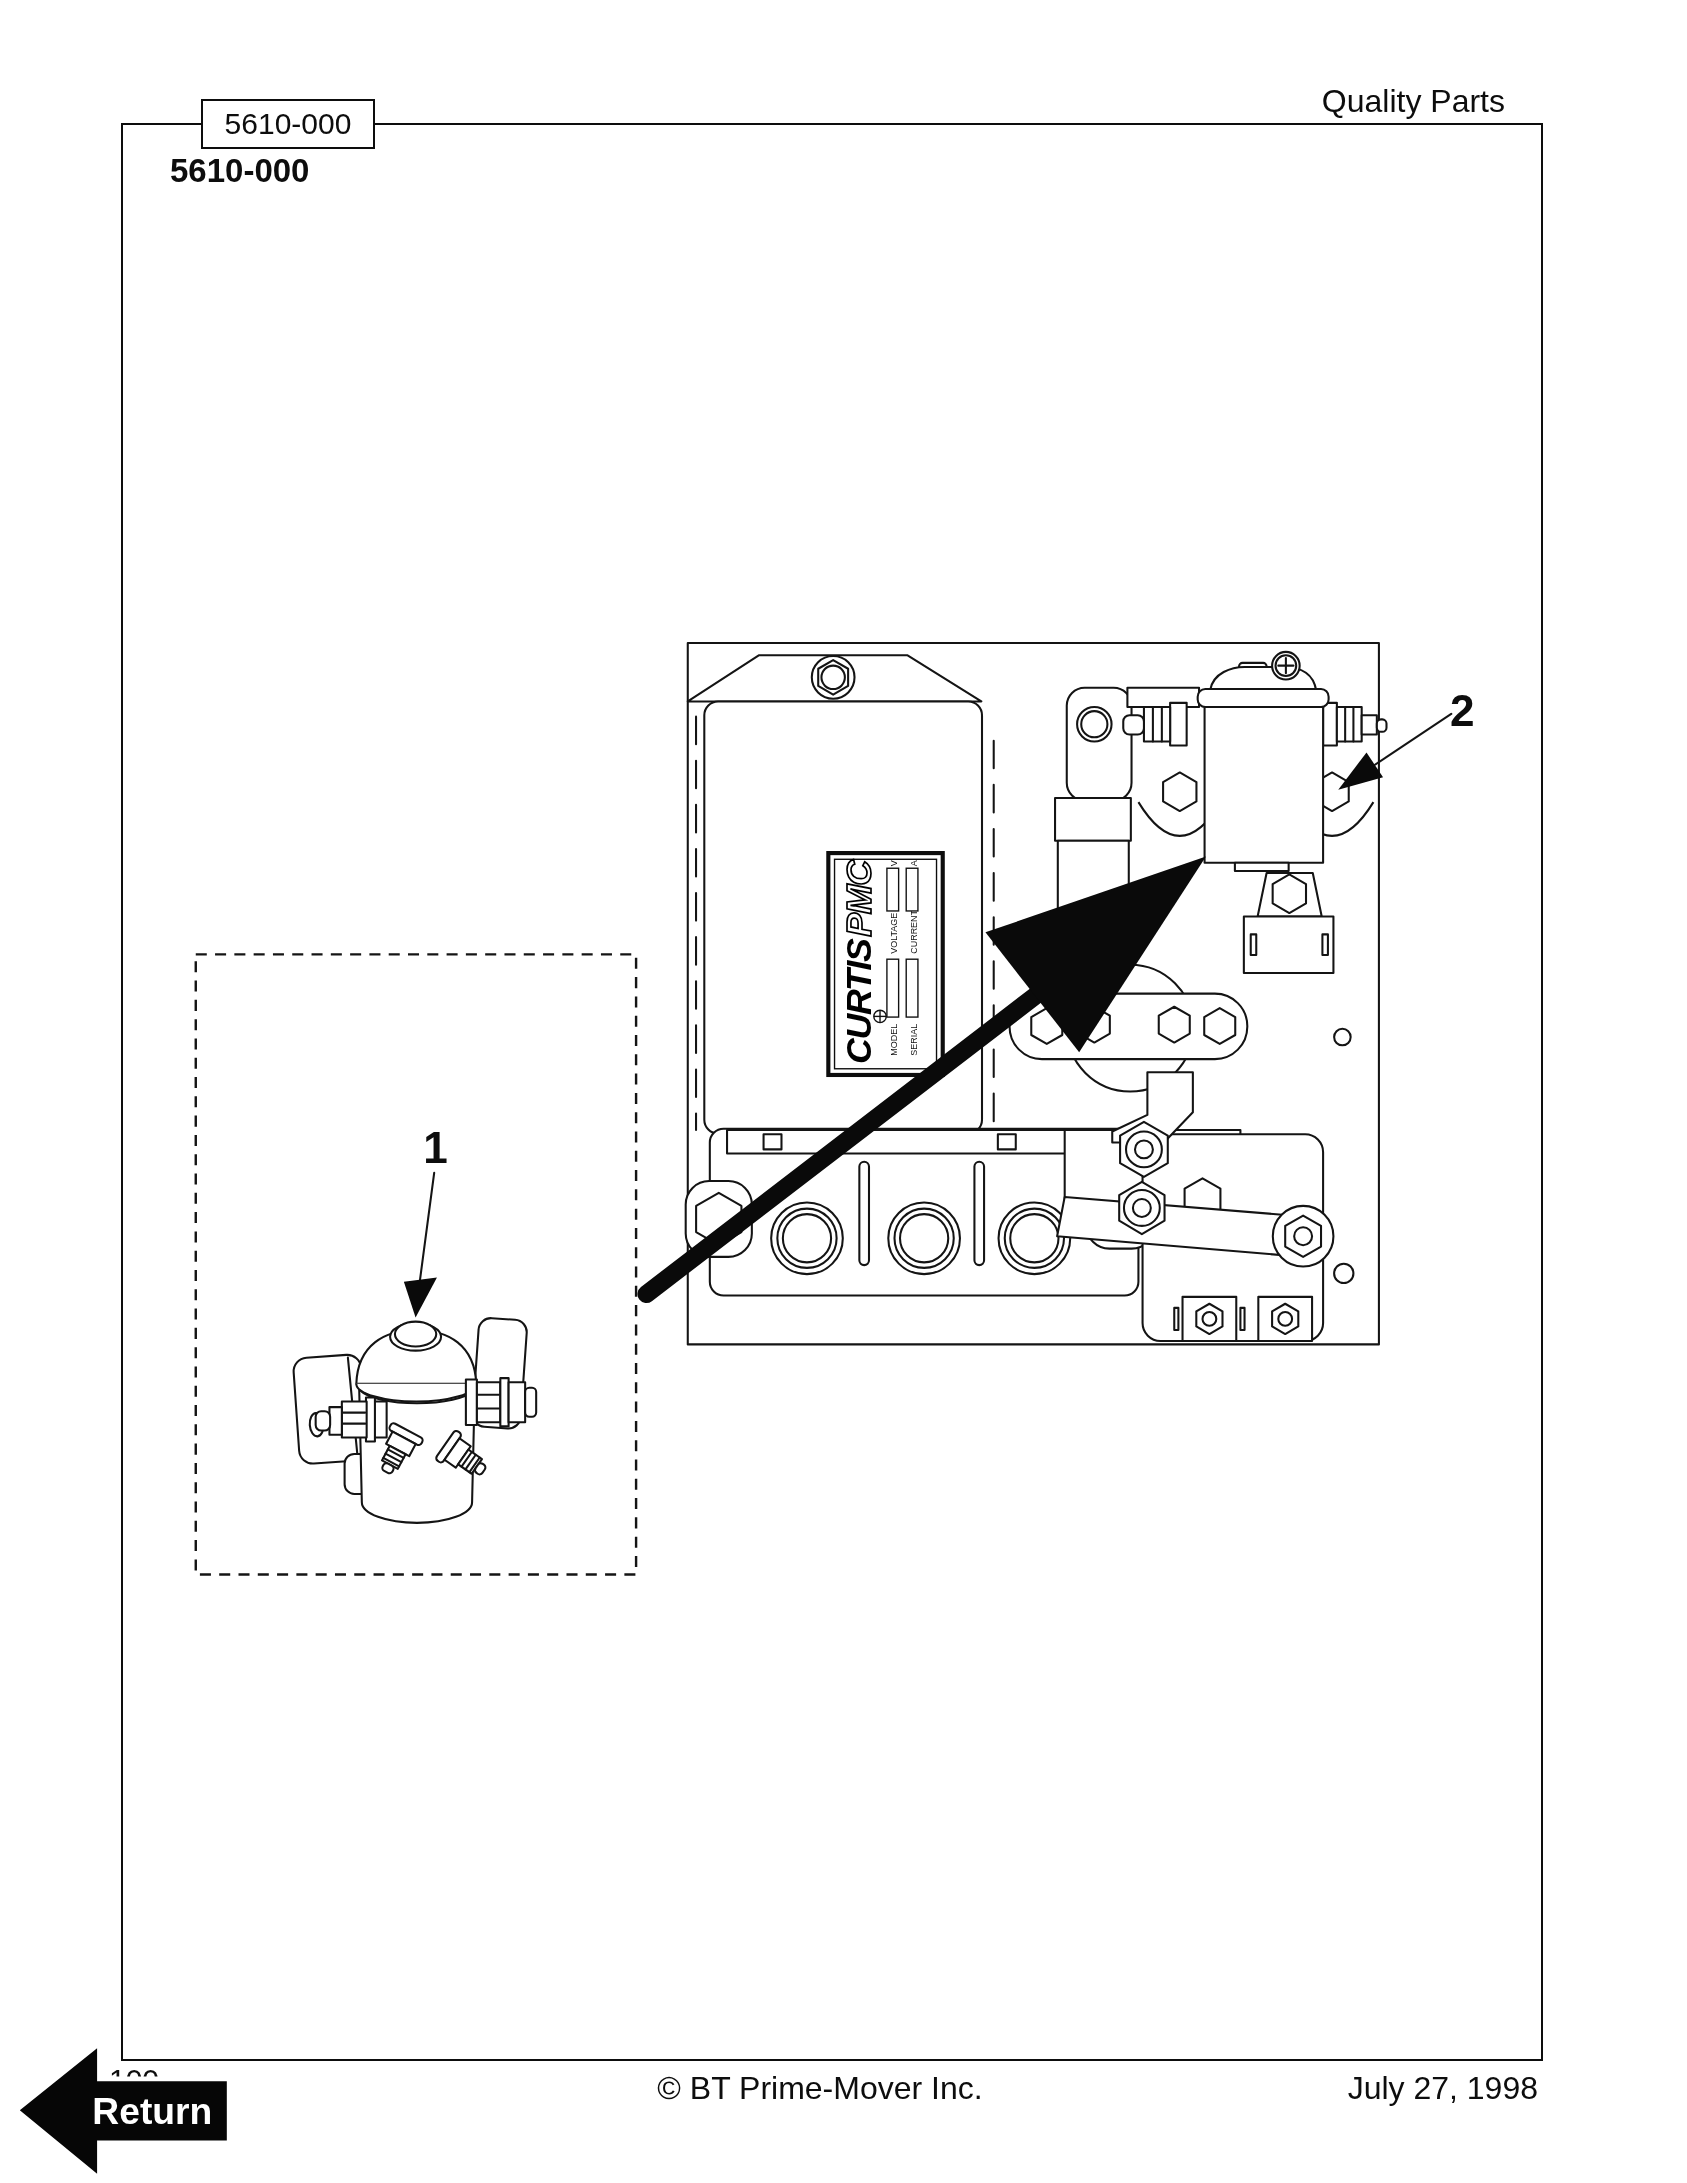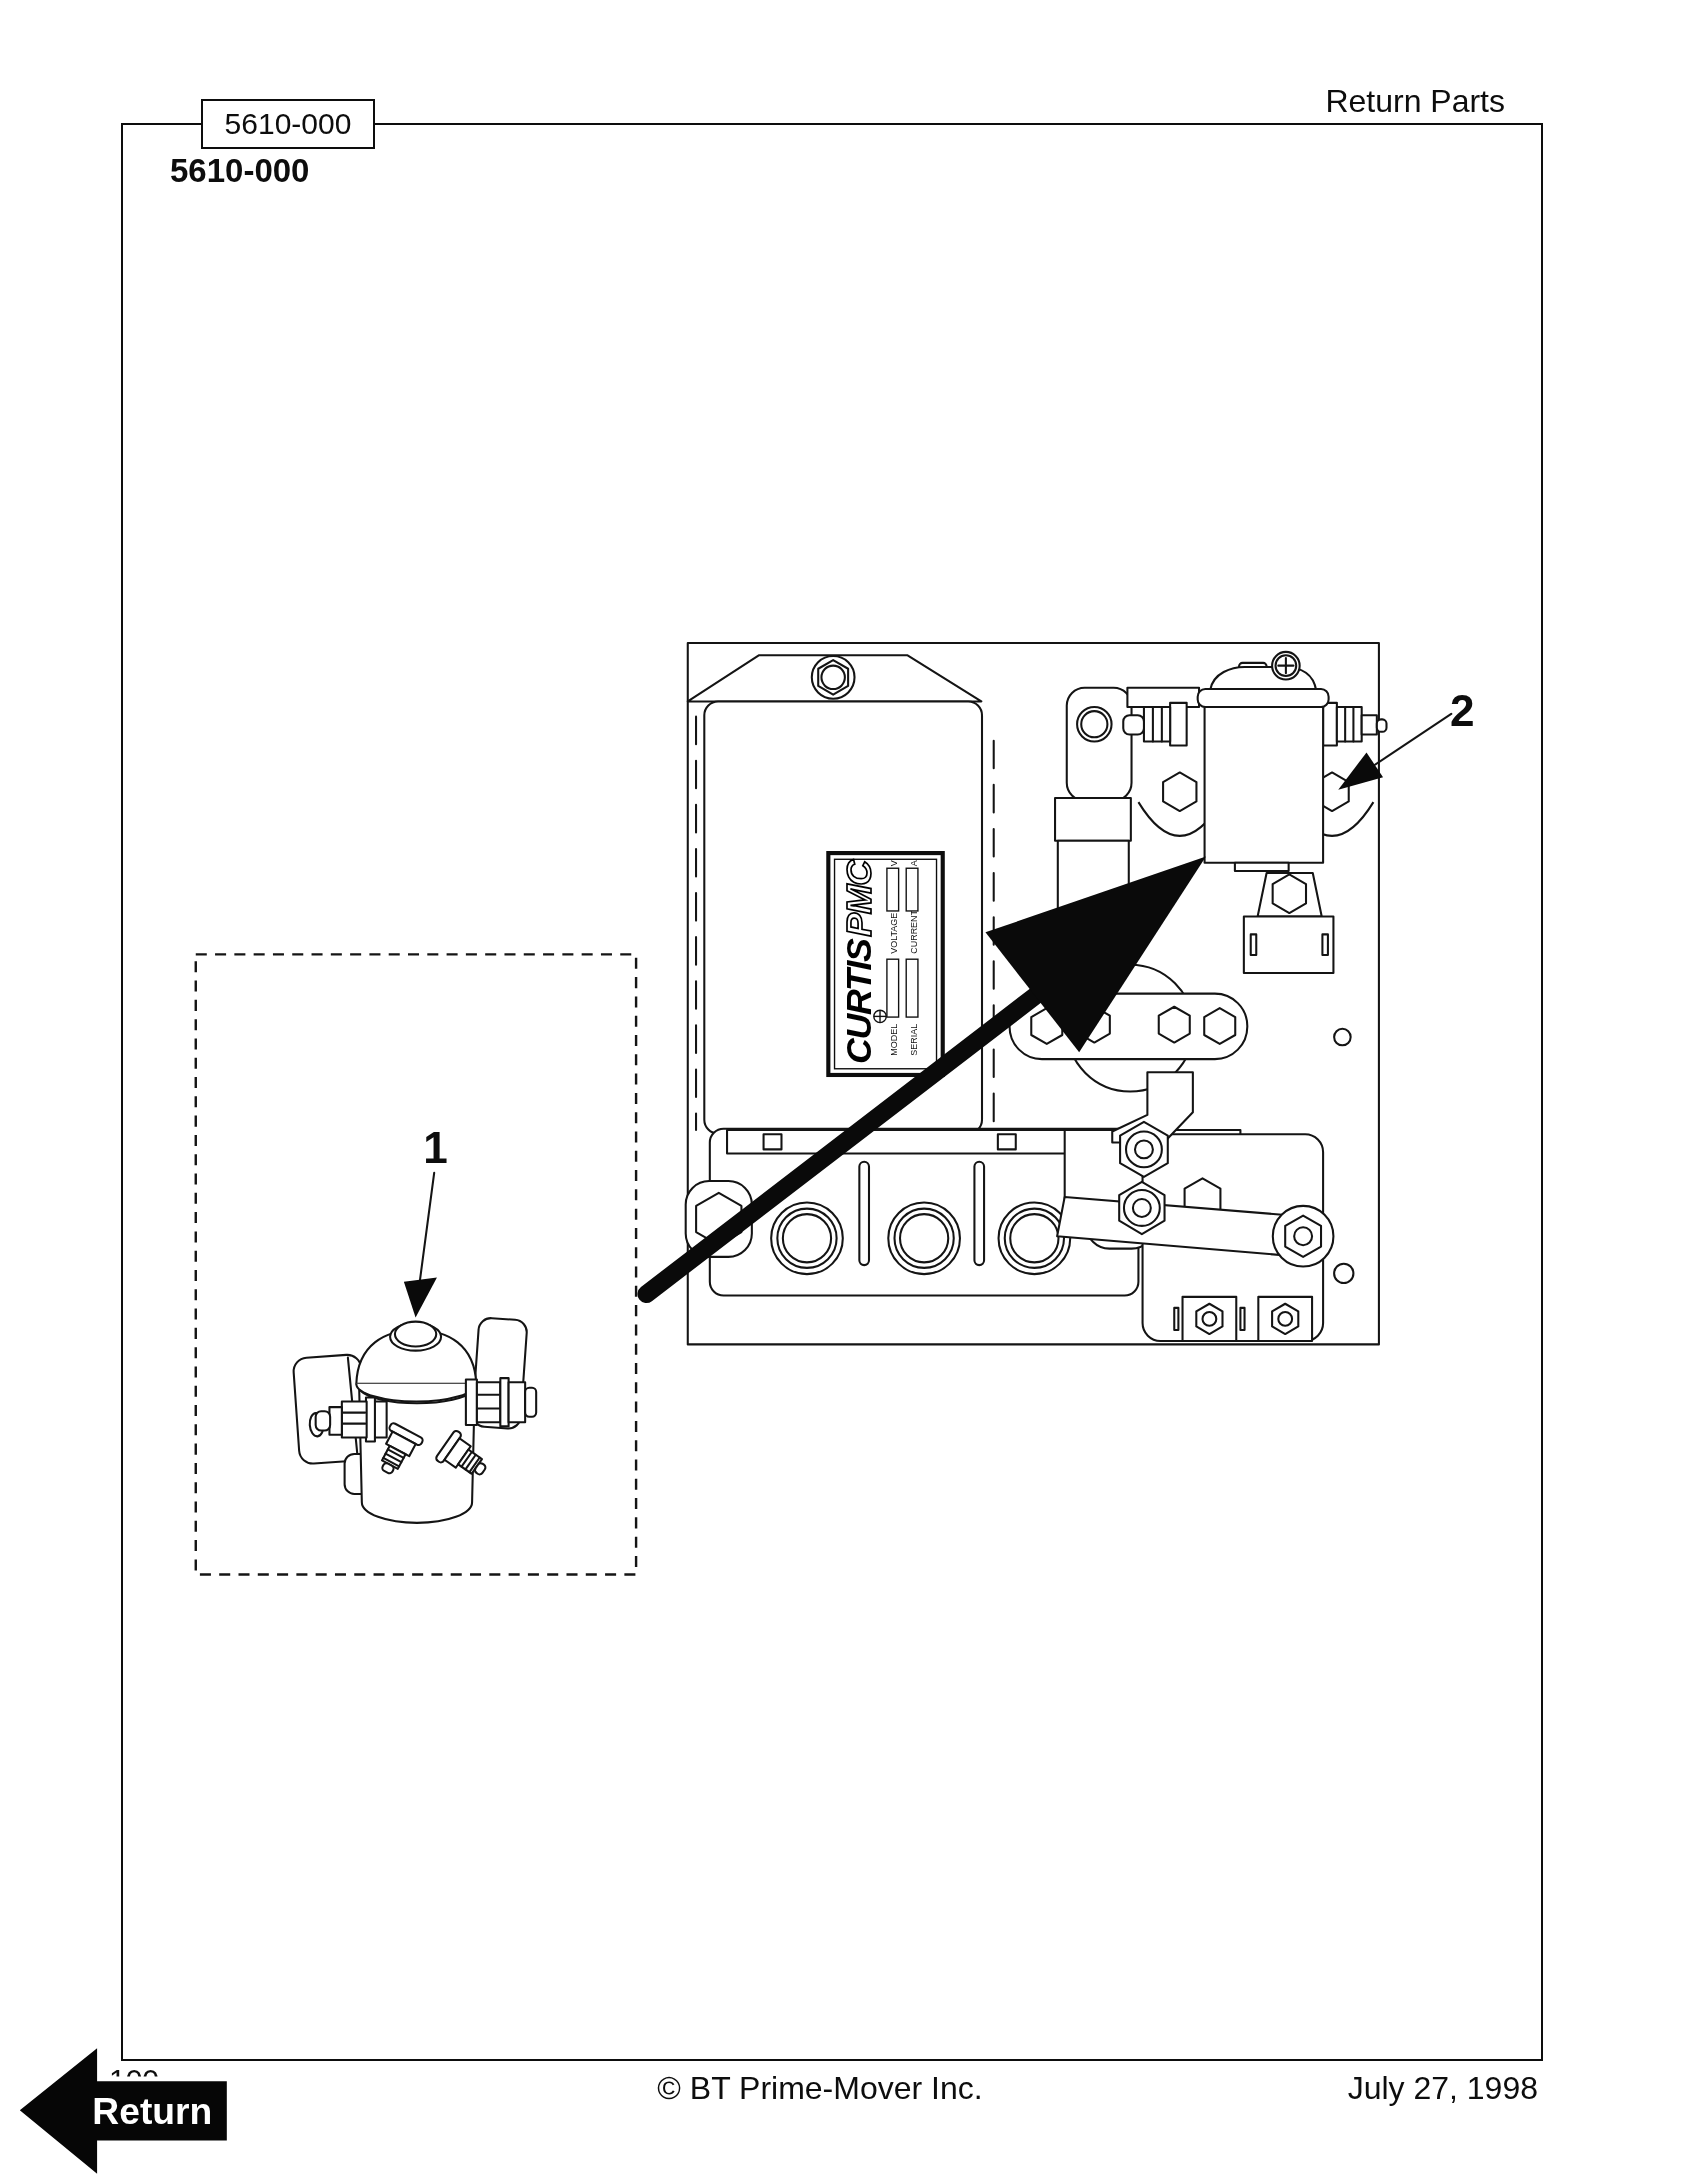--- a/index.html
+++ b/index.html
@@ -260,21 +260,21 @@
       <line class="lf" x1="630" y1="1702" x2="608" y2="1868" stroke-width="5"></line>
       <polygon class="blk" points="603,1912 586,1860 634,1854"></polygon>
       <text class="callout-num" x="632" y="1688" text-anchor="middle">1</text>
     </g>
   </svg>
 
   <div class="abs" id="tab-box">
     <span>5610-000</span>
   </div>
   <div class="abs" id="page-title">5610-000</div>
-  <div class="abs" id="header-right">Return Parts</div>
+  <div class="abs" id="header-right">Quality Parts</div>
 
   <div class="abs" id="page-number">100</div>
   <div class="abs" id="copyright">© BT Prime-Mover Inc.</div>
   <div class="abs" id="date">July 27, 1998</div>
 
   <svg class="abs" id="return-svg" viewBox="0 0 310 200">
     <polygon points="4,96 116,6 116,54 304,54 304,140 116,140 116,188" fill="#060606" stroke="#ffffff" stroke-width="14" paint-order="stroke"></polygon>
     <text x="196" y="116" text-anchor="middle" fill="#ffffff" font-size="54" font-weight="bold">Return</text>
   </svg>
 

